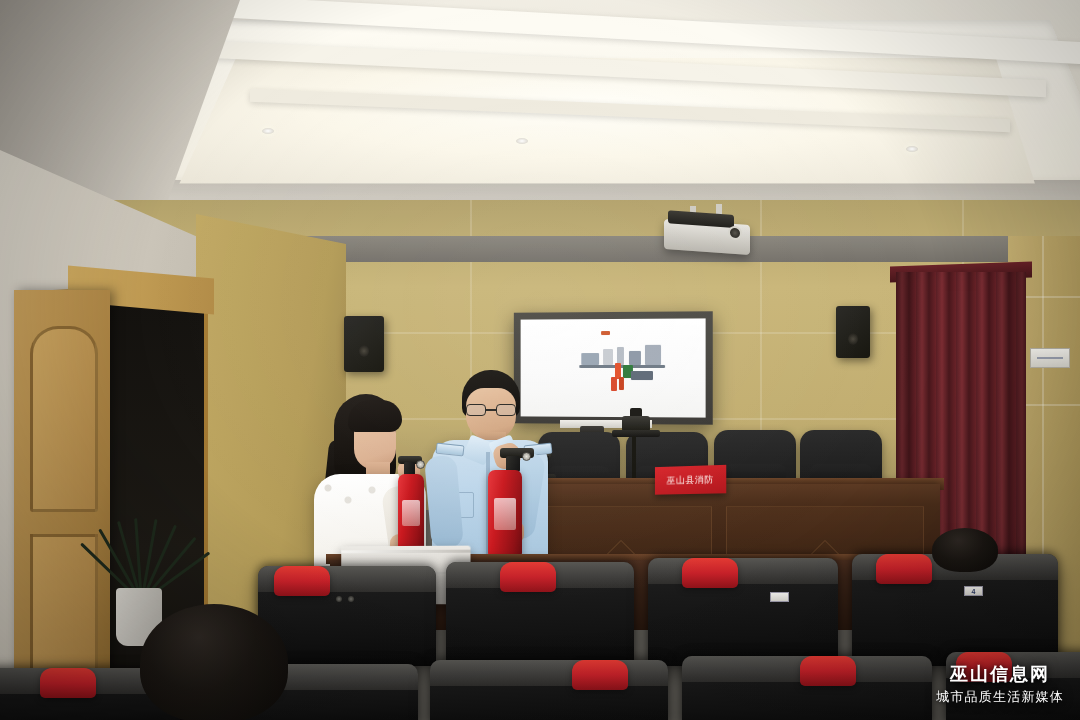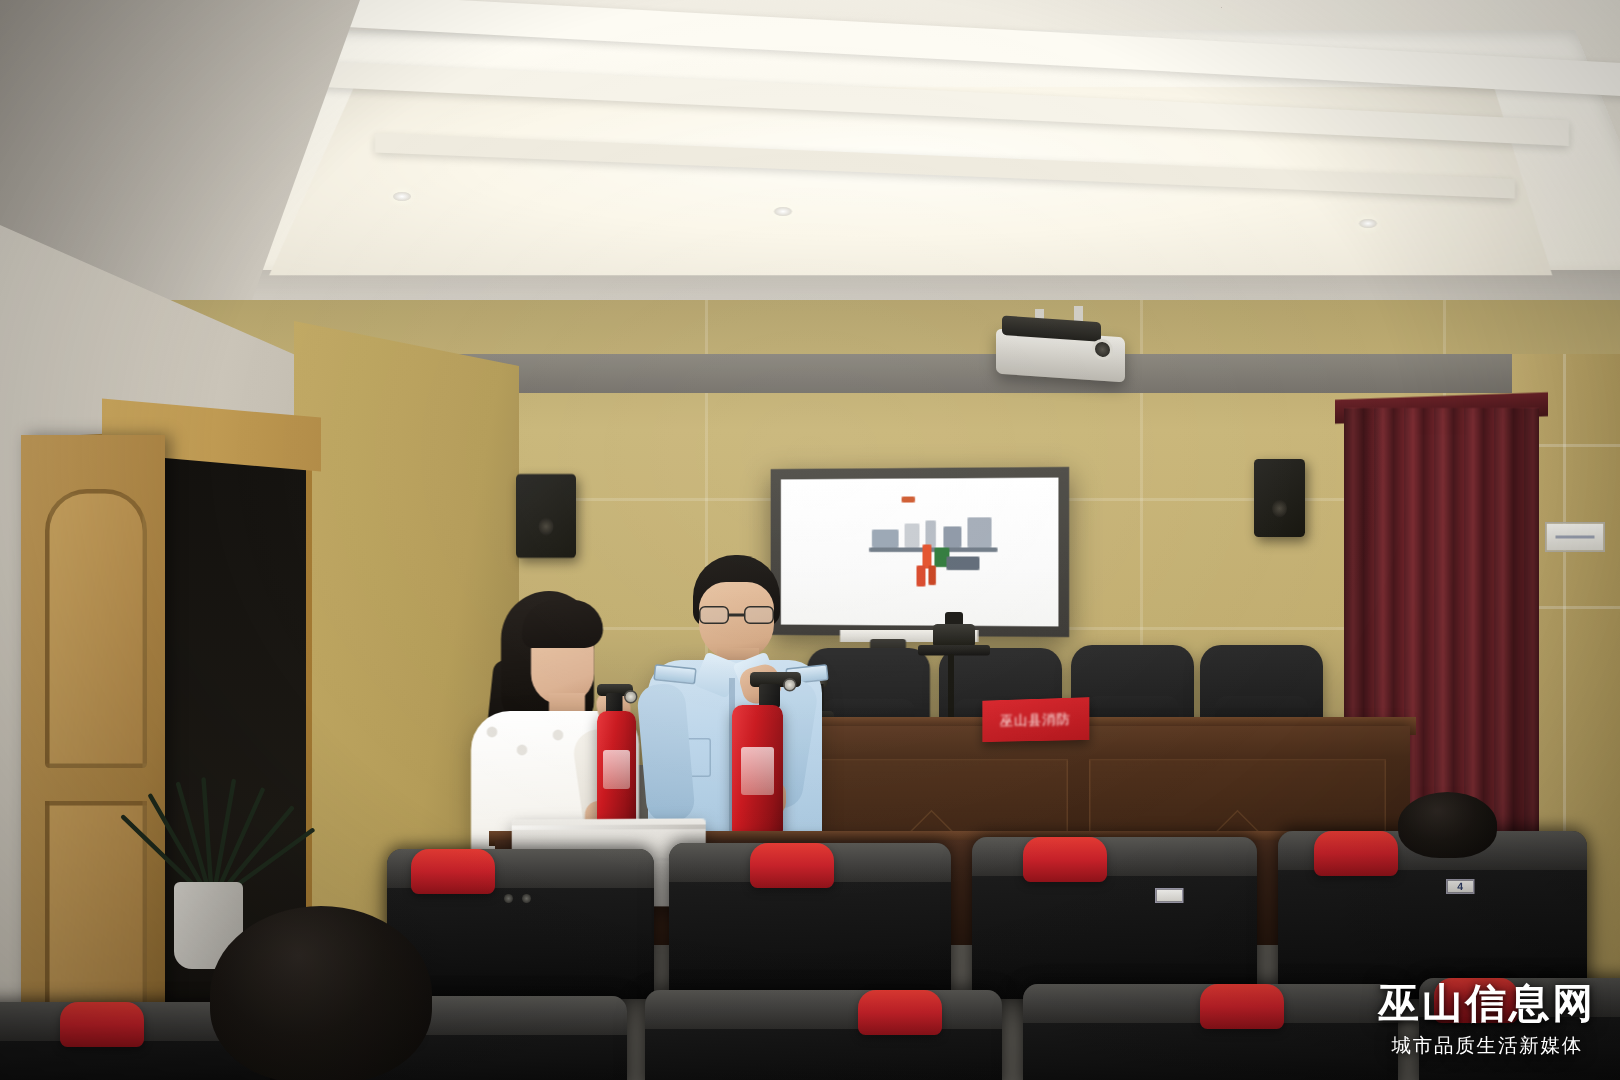--- a/index.html
+++ b/index.html
@@ -515,21 +515,21 @@
     border-radius:50% 50% 42% 42%;
   }
   
   .watermark{
     position:absolute; right:16px; bottom:14px;
     text-align:center; color:#ffffff;
     text-shadow:0 1px 4px rgba(0,0,0,.85), 0 0 12px rgba(0,0,0,.6);
     user-select:none;
   }
   .wm-main{
-    font-size:27px; font-weight:bold; letter-spacing:2px; line-height:1.15;
+    font-size:18px; font-weight:bold; letter-spacing:2px; line-height:1.15;
     font-family:"DejaVu Sans", sans-serif;
   }
   .wm-sub{
     font-size:13px; letter-spacing:1.2px; margin-top:3px;
     font-family:"DejaVu Sans", sans-serif;
   }
   
   .grade{
     position:absolute; inset:0; pointer-events:none;
     background:radial-gradient(ellipse at 50% 42%, rgba(255,255,255,.05) 0%, rgba(0,0,0,0) 52%, rgba(0,0,0,.30) 100%);

